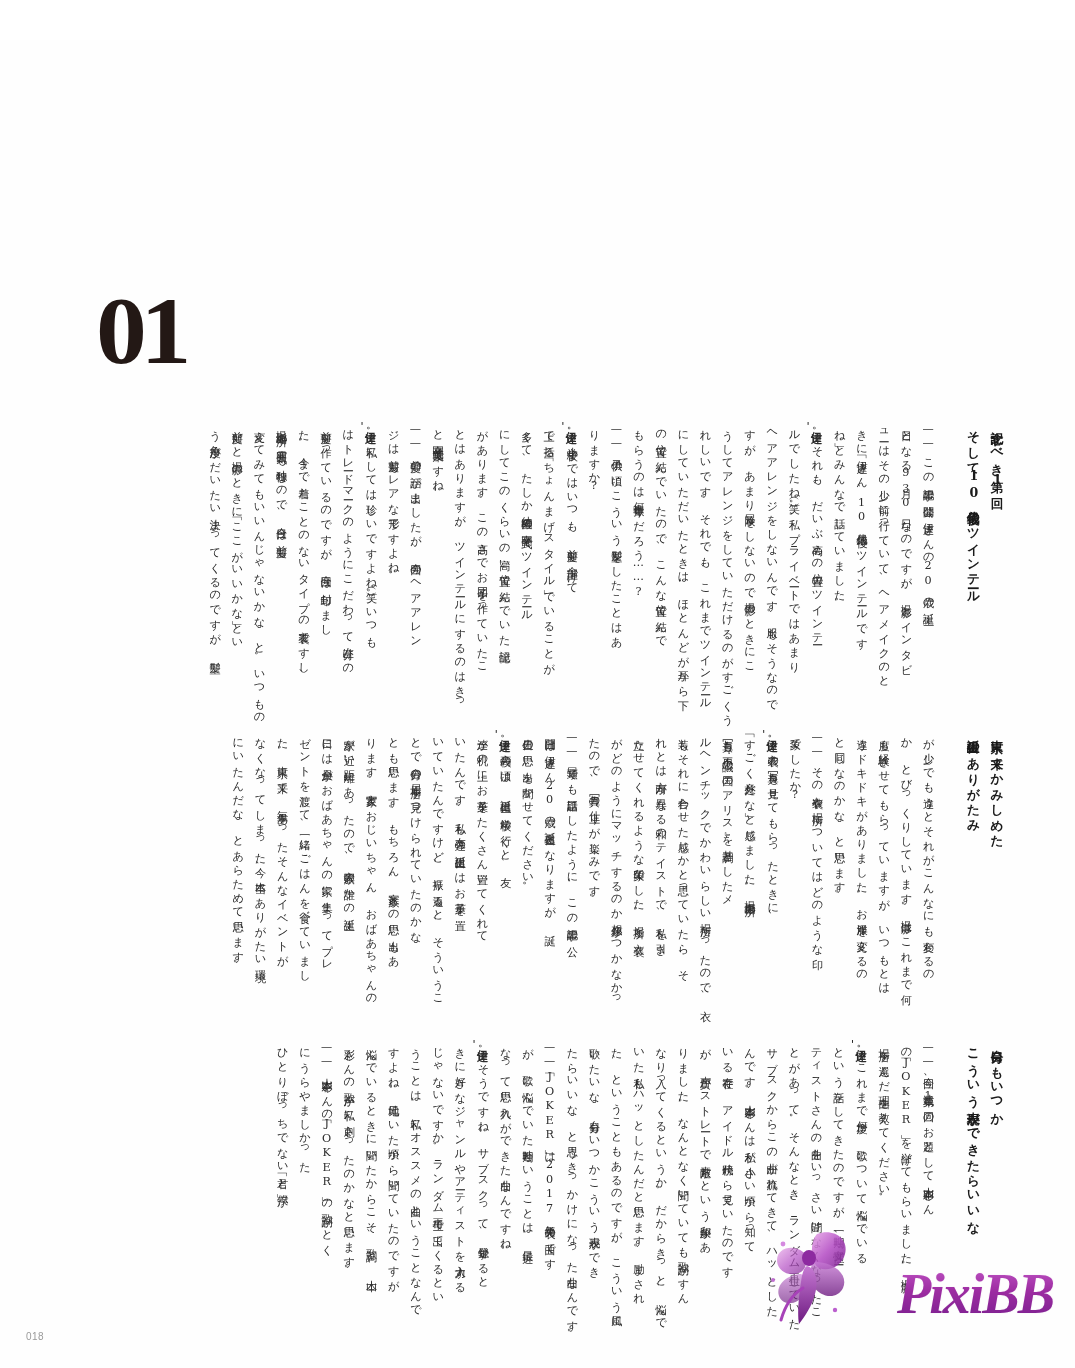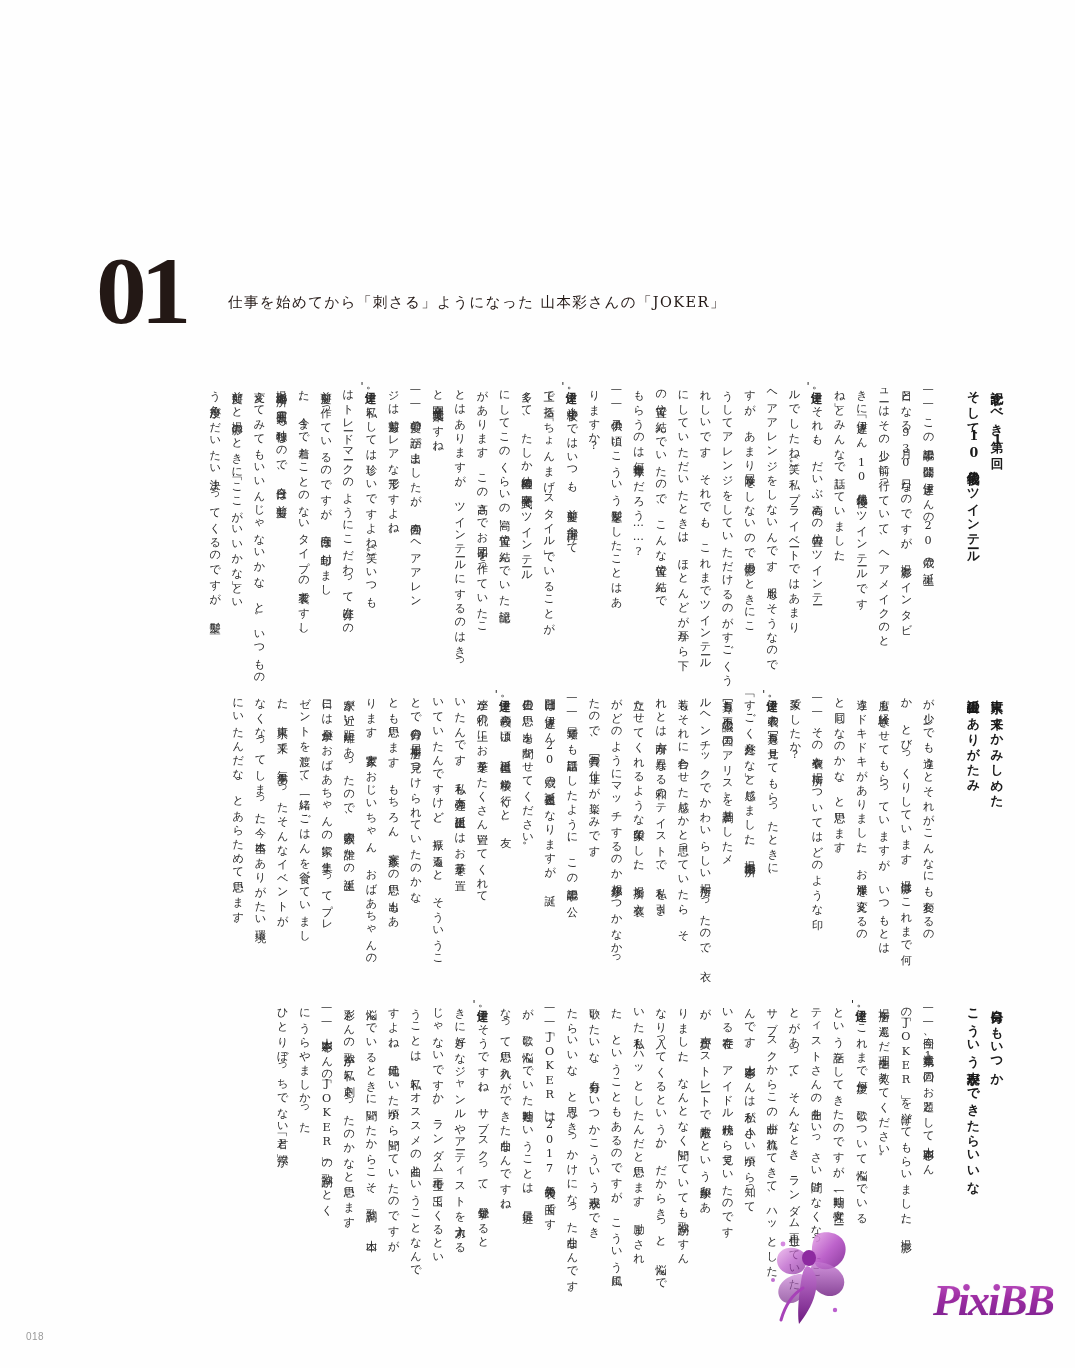--- a/index.html
+++ b/index.html
@@ -12,20 +12,21 @@
     height: 1368px;
     position: relative;
     font-family: "Liberation Serif", "DejaVu Serif", serif;
     overflow: hidden;
   }
 
   .page {
     position: absolute;
     inset: 0;
     background: #fefefe;
+    margin-top: 40px;
   }
 
   
   .header {
     position: absolute;
     left: 96px;
     top: 255px;
     width: 820px;
     height: 80px;
   }
@@ -113,21 +114,21 @@
     bottom: 34px;
     width: 300px;
     height: 110px;
     pointer-events: none;
   }
   .wm-text {
     position: absolute;
     right: 4px;
     bottom: 8px;
     font-family: "Liberation Serif", "DejaVu Serif", serif;
-    font-size: 44px;
+    font-size: 56px;
     font-weight: 700;
     font-style: italic;
     letter-spacing: -2px;
     background: linear-gradient(180deg, #d86bd8 0%, #a32fa3 45%, #6e1a86 100%);
     -webkit-background-clip: text;
     background-clip: text;
     color: transparent;
     text-shadow: 0 0 1px rgba(140,40,160,0.25);
   }
   .wm-fairy {
@@ -138,21 +139,20 @@
     height: 104px;
   }
 </style>
 </head>
 <body>
 
 <div class="page">
 
   <div class="header">
     <div class="chapter-number">01</div>
-    <div class="chapter-title">仕事を始めてから「刺さる」ようになった 山本彩さんの「JOKER」</div>
   </div>
 
   <div class="vblock" id="block1">
       <div class="vcol heading">記念すべき第1回</div>
       <div class="vcol heading">そして10代最後のツインテール</div>
       <div class="vcol spacer">　</div>
       <div class="vcol body">——この記事の公開は伊達さんの20歳の誕生</div>
       <div class="vcol body">日となる9月30日なのですが、撮影とインタビ</div>
       <div class="vcol body">ューはその少し前に行っていて、ヘアメイクのと</div>
       <div class="vcol body">きに「伊達さん、10代最後のツインテールです</div>

